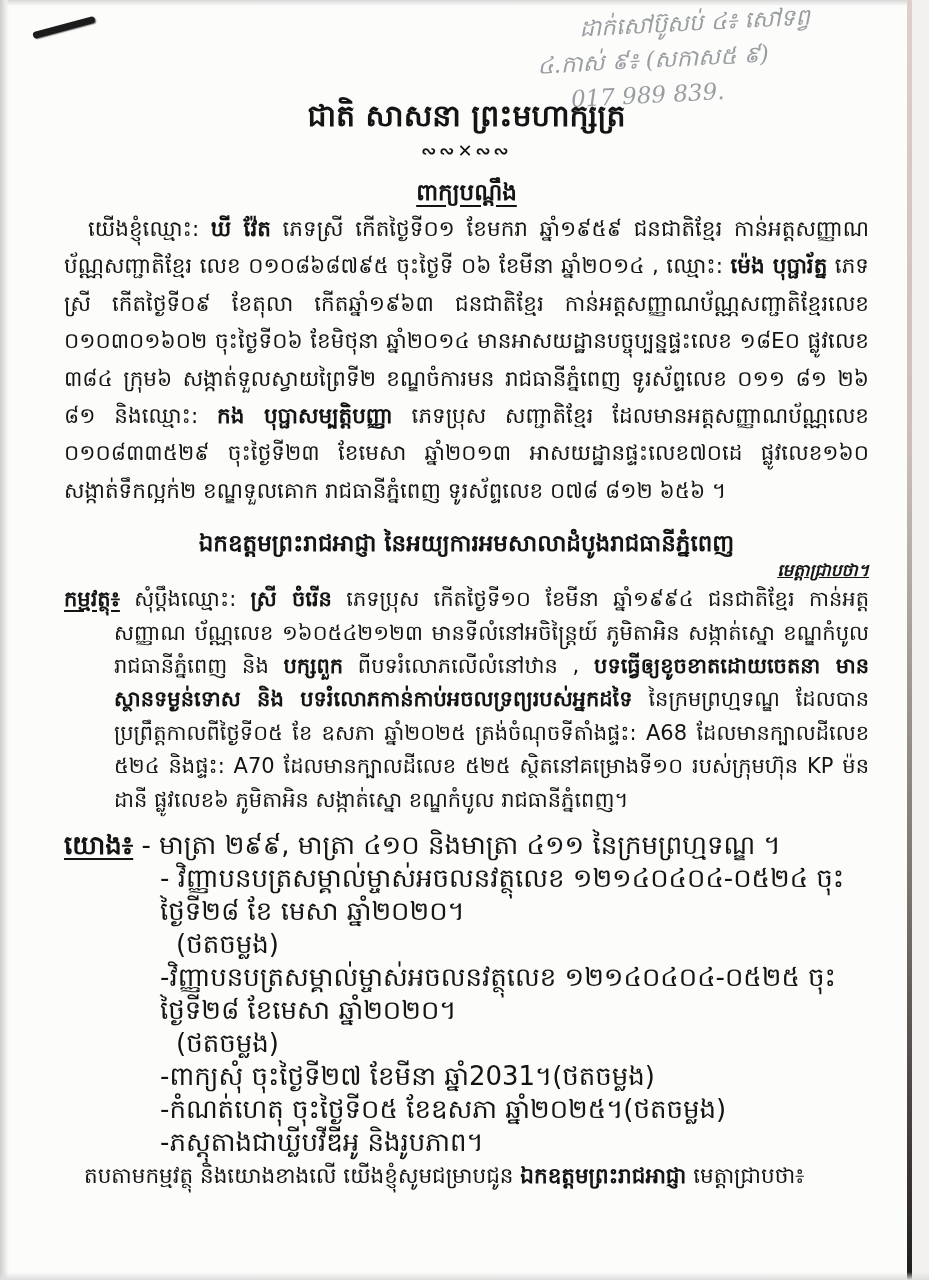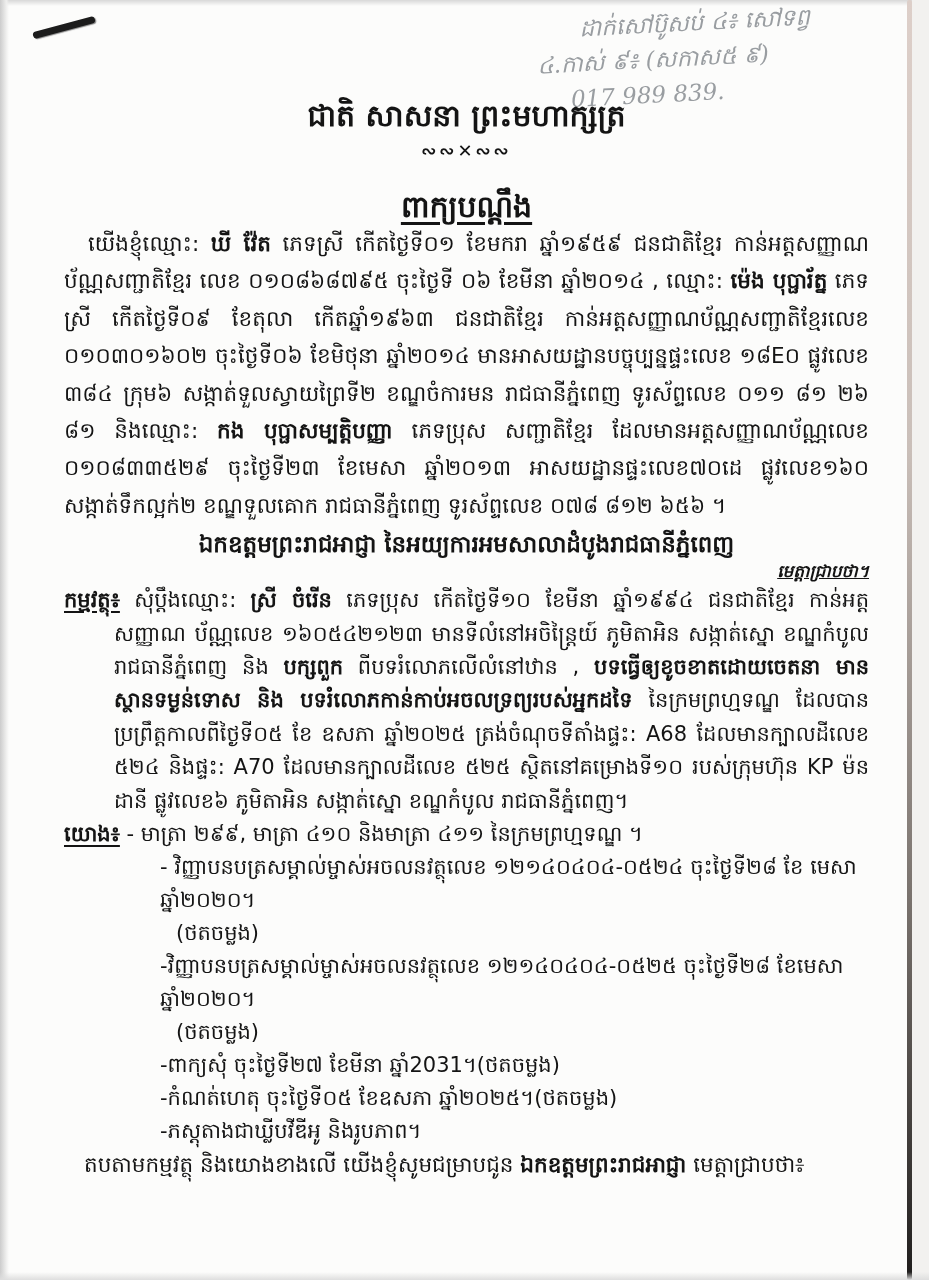--- a/index.html
+++ b/index.html
@@ -20,33 +20,33 @@
         font-family:"DejaVu Serif",serif;font-style:italic;font-size:23px;line-height:35px;
         transform:rotate(-3deg);}
   .hw-1{margin-left:48px;}
   .hw-2{margin-left:4px;}
   .hw-3{margin-left:36px;}
   .content{position:absolute;left:64px;right:60px;top:0;padding-top:94px;}
   .center{text-align:center;}
   .h-kingdom{font-size:30px;font-weight:bold;line-height:42px;}
   .h-motto{font-size:30px;font-weight:bold;line-height:44px;}
   .orn{font-size:18px;line-height:26px;letter-spacing:3px;font-weight:bold;}
-  .doc-title{margin-top:25px;font-size:30px;font-weight:bold;line-height:36px;
+  .doc-title{margin-top:10px;font-size:23px;font-weight:bold;line-height:36px;
         text-decoration:underline;text-underline-offset:5px;}
   .para1{font-size:21.5px;line-height:37.4px;text-align:justify;text-indent:24px;}
   .b{font-weight:bold;}
   .submit-heading{margin-top:6px;font-size:24px;font-weight:bold;line-height:32px;
         text-decoration:underline;text-underline-offset:4px;}
-  .addressee{margin-top:4px;font-size:23px;font-weight:bold;line-height:32px;}
+  .addressee{margin-top:18px;font-size:23px;font-weight:bold;line-height:32px;}
   .note{margin-top:0;text-align:right;font-size:17px;font-weight:bold;font-style:italic;
         line-height:22px;text-decoration:underline;}
   .subject{margin-top:2px;font-size:21px;line-height:33.4px;text-align:justify;
         padding-left:50px;text-indent:-50px;}
   .label-u{font-weight:bold;text-decoration:underline;text-underline-offset:4px;}
-  .refs{font-size:21px;line-height:33px;}
+  .refs{font-size:26px;line-height:33px;margin-top:12px;}
   .ref-first{padding-left:86px;text-indent:-86px;}
   .ind-a{padding-left:96px;}
   .ind-b{padding-left:112px;}
   .closing{padding-left:20px;font-size:21.5px;line-height:34px;}
 </style>
 </head>
 <body>
 
 <div class="page">
 

